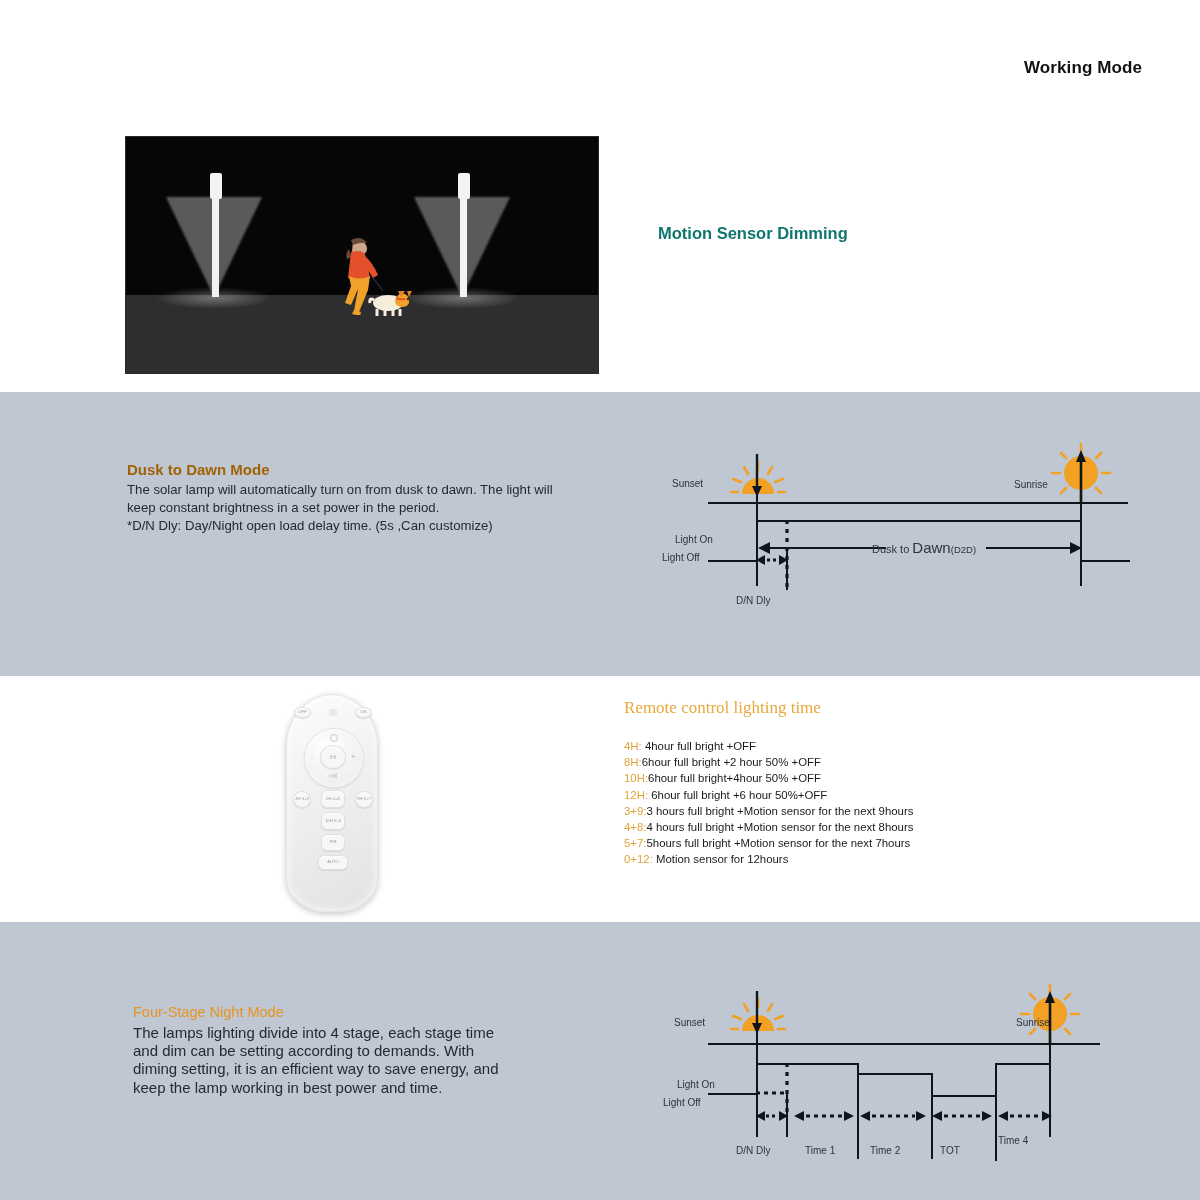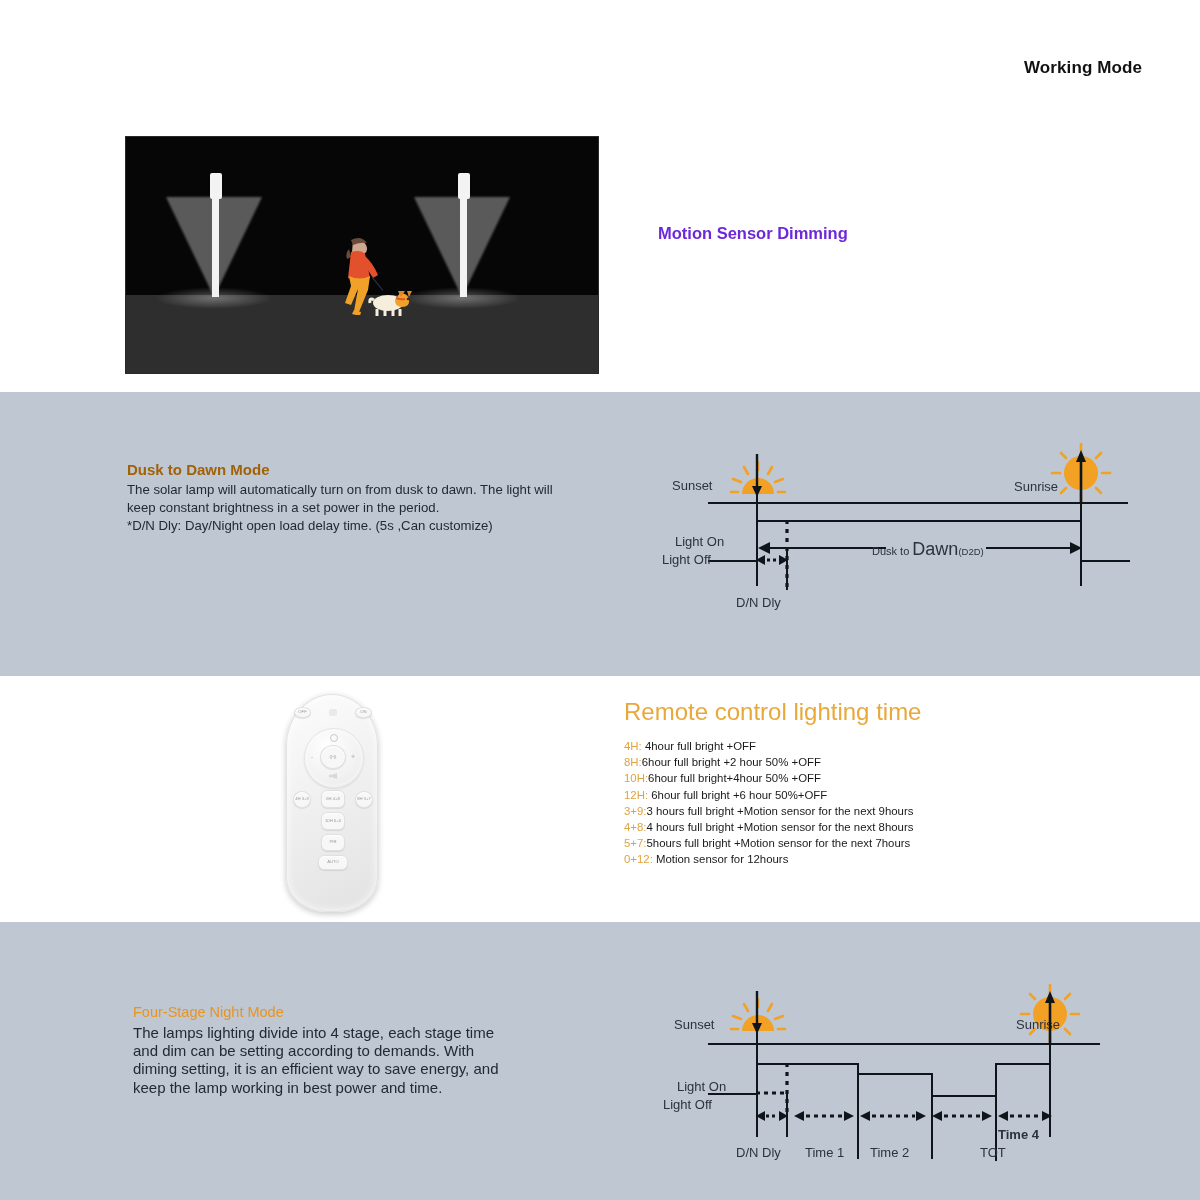--- a/index.html
+++ b/index.html
@@ -96,21 +96,21 @@
   
   #person { position:absolute; left:205px; top:100px; width:52px; height:78px; z-index:5;}
   #dog    { position:absolute; left:242px; top:150px; width:46px; height:30px; z-index:5;}
 
   #motion-heading {
     position: absolute;
     left: 658px;
     top: 224px;
     font-size: 16.5px;
     font-weight: bold;
-    color: #6d28d9;
+    color: #0f766e;
   }
   #motion-body {
     position: absolute;
     left: 658px;
     top: 265px;
     width: 372px;
     font-size: 13.2px;
     line-height: 19.5px;
     color: #111111;
   }
@@ -137,21 +137,21 @@
   
   .diagram { position: absolute; }
   .dline {
     position: absolute;
     background: #10151c;
   }
   .h { height: 2px; }
   .v { width: 2px; }
   .dlabel {
     position: absolute;
-    font-size: 13px;
+    font-size: 10px;
     color: #2b333d;
     white-space: nowrap;
   }
 
   
   #remote-wrap {
     position: absolute;
     left: 222px;
     top: 676px;
     width: 220px;
@@ -192,22 +192,23 @@
     border-radius: 50%;
     border: 1px solid #e6e6e6;
     background: radial-gradient(circle at 38% 30%, #ffffff, #efefef 70%, #e6e6e6 100%);
     box-shadow: inset 0 0 5px rgba(255,255,255,.9), 0 1px 2px rgba(0,0,0,.1);
   }
 
   #remote-heading {
     position: absolute;
     left: 624px;
     top: 698px;
-    font-size: 24px;
+    font-size: 17px;
     color: #e8a83a;
+    font-family: Liberation Serif, serif;
   }
   #remote-list {
     position: absolute;
     left: 624px;
     top: 738px;
     width: 420px;
   }
   .rl-row {
     font-size: 11.4px;
     line-height: 16.2px;
@@ -359,21 +360,21 @@
       <path d="M2 8 l12 -6 0 12 z" fill="#10151c"></path>
       <line x1="12" y1="8" x2="130" y2="8" stroke="#10151c" stroke-width="2.2"></line>
     </svg>
 
     <svg style="position:absolute; left:336px; top:100px; width:98px; height:16px;" viewBox="0 0 98 16">
       <line x1="0" y1="8" x2="86" y2="8" stroke="#10151c" stroke-width="2.2"></line>
       <path d="M96 8 l-12 -6 0 12 z" fill="#10151c"></path>
     </svg>
 
     <div style="position:absolute; left:222px; top:99px; font-size:11px; color:#2b333d; white-space:nowrap;">
-      <span>Dusk to </span><span style="font-size:18px;">Dawn</span><span style="font-size:9.5px;">(D2D)</span>
+      <span>Dusk to </span><span style="font-size:15px;">Dawn</span><span style="font-size:9.5px;">(D2D)</span>
     </div>
 
     <div class="dline h" style="left:430px; top:120px; width:50px;"></div>
   </div>
 
   <div id="remote-wrap">
     <div id="remote">
       <div class="rbtn round" style="left:7px; top:12px; width:17px; height:11px; border-radius:50%;">OFF</div>
       <div class="rbtn round" style="left:68px; top:12px; width:17px; height:11px; border-radius:50%;">ON</div>
       <div style="position:absolute; left:42px; top:14px; width:8px; height:7px; background:#e9e9e9; border-radius:2px;"></div>
@@ -498,17 +499,17 @@
 
         <path d="M244 9 l10 -5 0 10 z" stroke="none"></path>
         <path d="M298 9 l-10 -5 0 10 z" stroke="none"></path>
         <line x1="256" y1="9" x2="287" y2="9" stroke-width="3" stroke-dasharray="4 4"></line>
       </g>
     </svg>
 
     <div class="dlabel" style="left:86px;  top:160px;">D/N Dly</div>
     <div class="dlabel" style="left:155px; top:160px;">Time 1</div>
     <div class="dlabel" style="left:220px; top:160px;">Time 2</div>
-    <div class="dlabel" style="left:290px; top:160px;margin-left:40px;">TOT</div>
-    <div class="dlabel" style="left:348px; top:142px;font-weight:bold;">Time 4</div>
+    <div class="dlabel" style="left:290px; top:160px;">TOT</div>
+    <div class="dlabel" style="left:348px; top:150px;">Time 4</div>
   </div>
 
 </div>
 
 </body></html>

